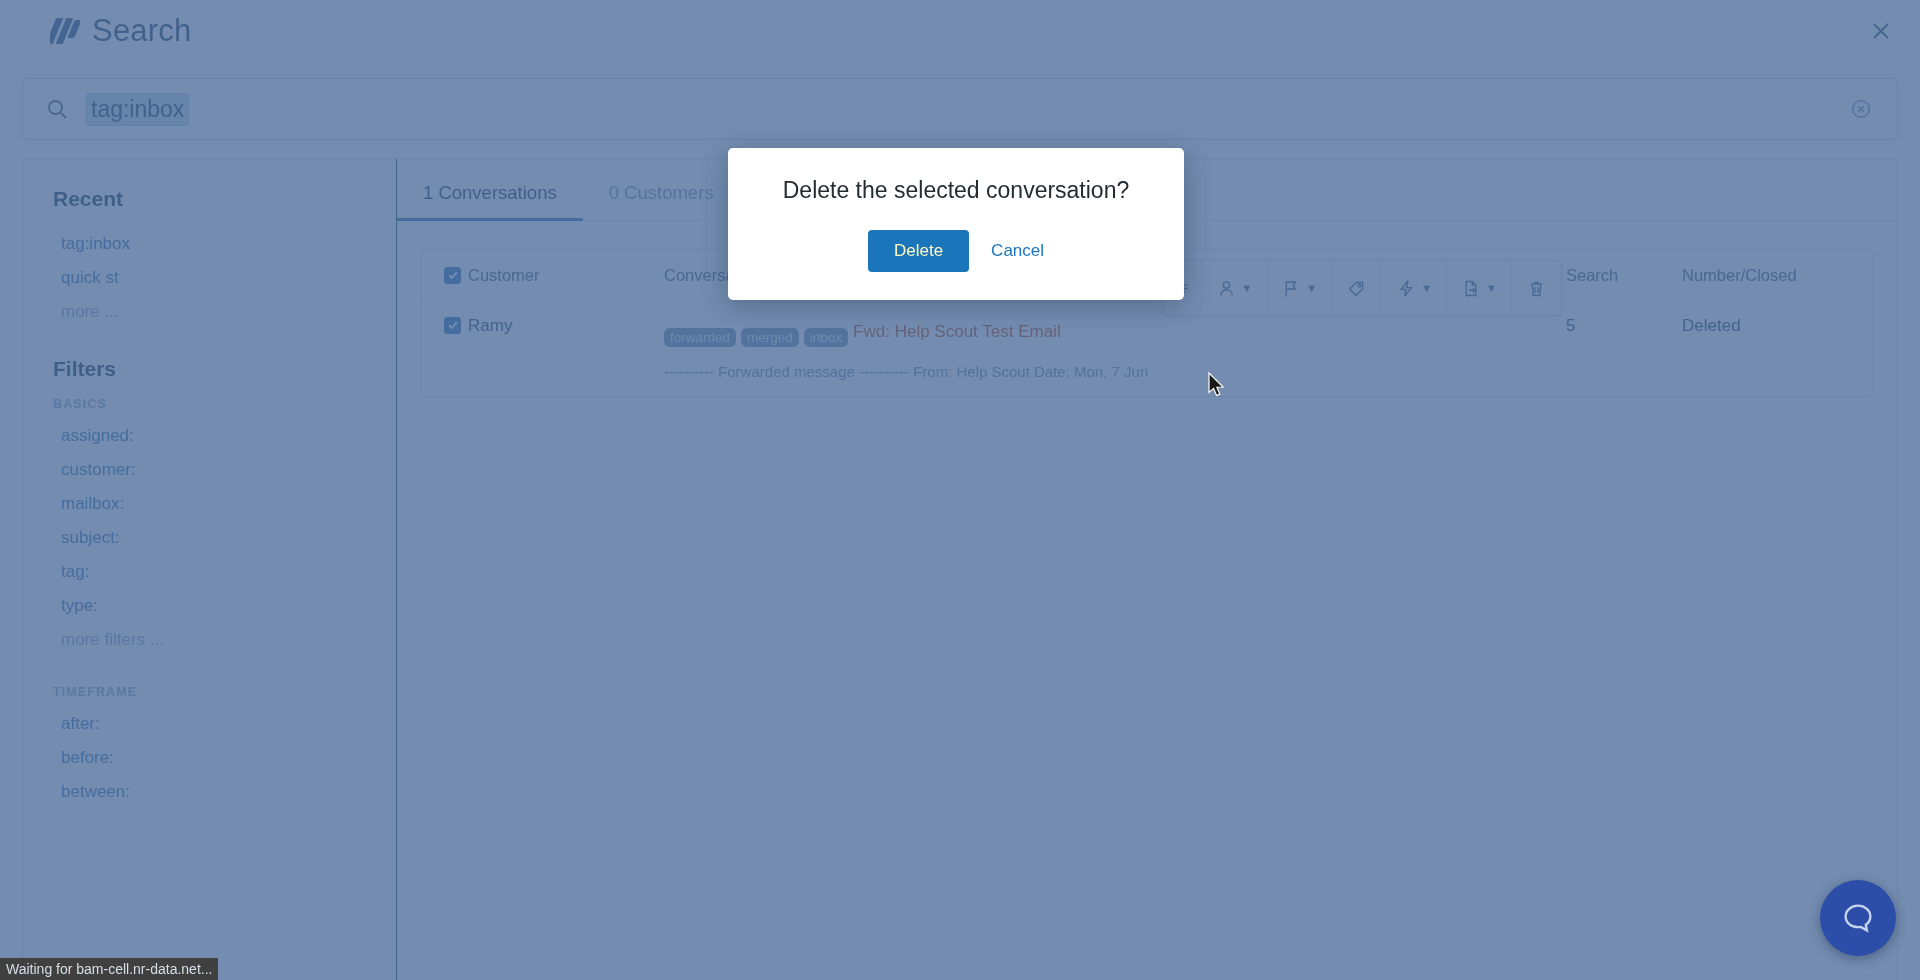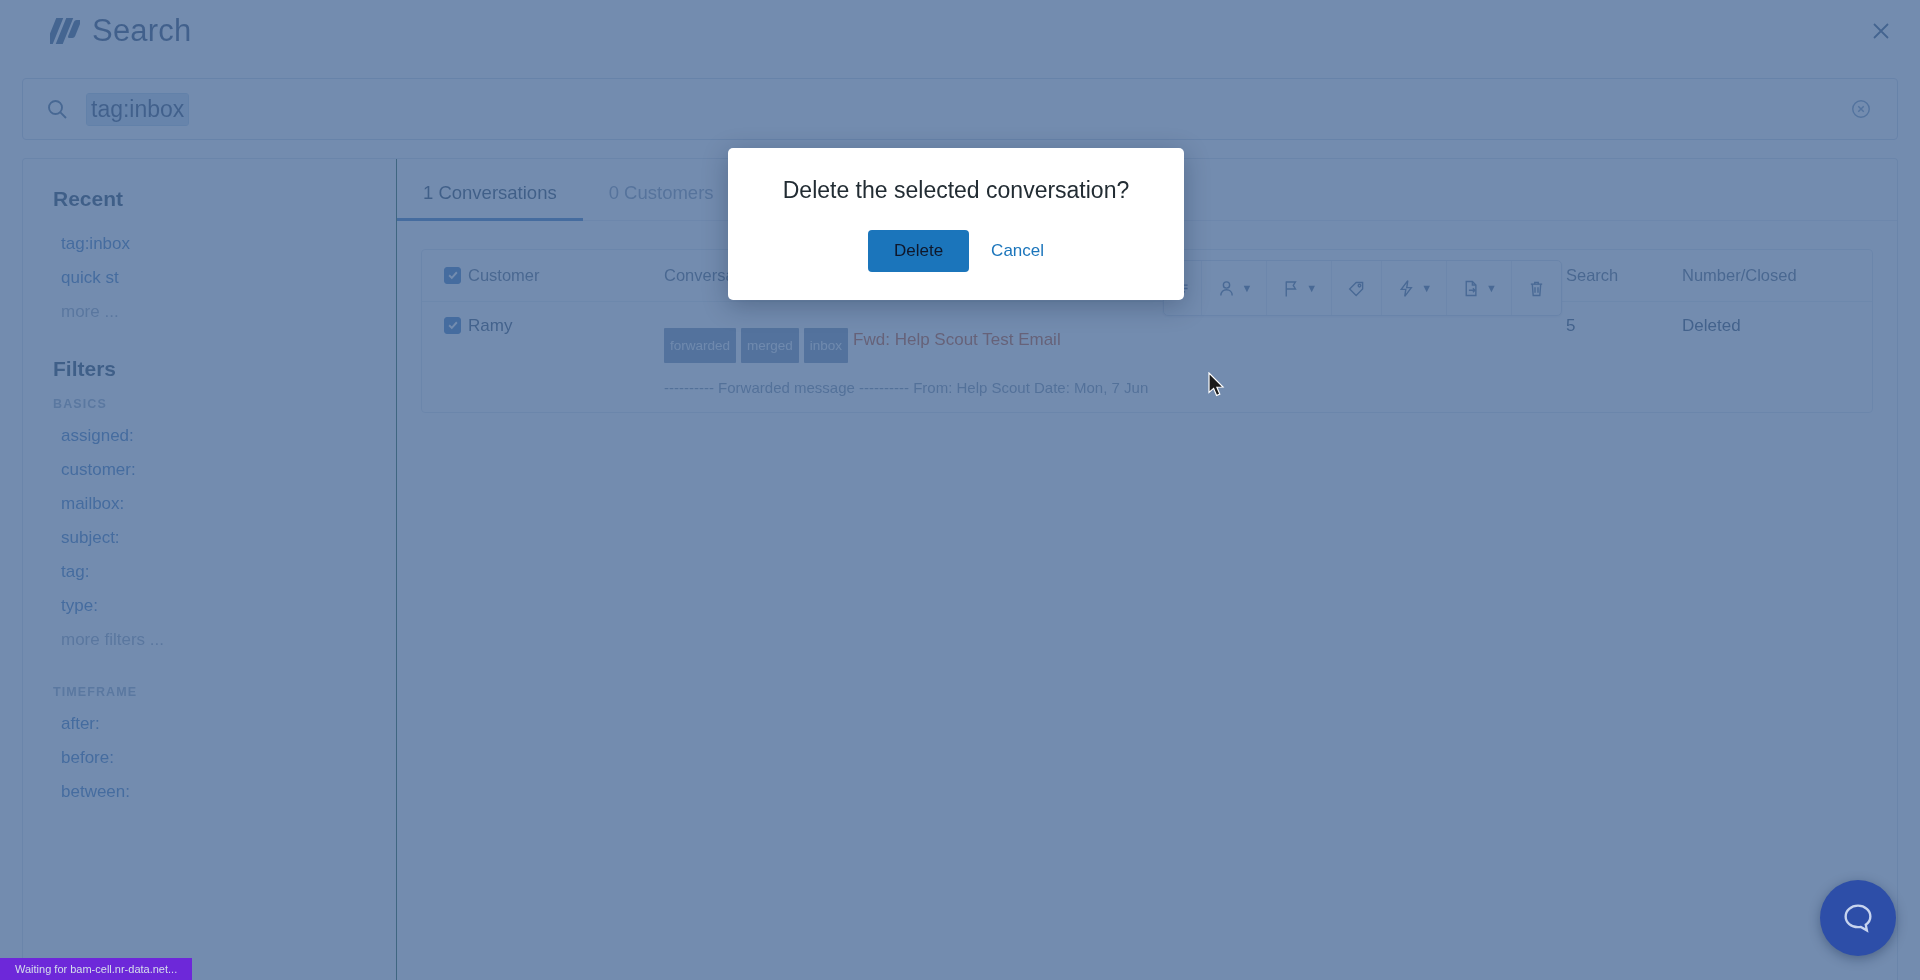--- a/index.html
+++ b/index.html
@@ -177,22 +177,22 @@
     display: inline-flex; align-items: center; justify-content: center;
     cursor: pointer;
   }
   .chk svg { stroke: #fff; }
 
   .tag {
     display: inline-block;
     background: #6e89ab;
     color: #eaf1f8;
     font-size: 13.5px;
-    border-radius: 1px;
-    padding: 10px 6px;
+    border-radius: 6px;
+    padding: 2px 6px;
     margin-right: 5px;
     vertical-align: middle;
     margin-top: 12px;
   }
   .subject {
     font-size: 17px; color: #c2410c; font-weight: 400;
     vertical-align: middle;
   }
   .preview {
     display: block;
@@ -241,21 +241,21 @@
     align-items: center; justify-content: center;
     z-index: 101;
   }
   .modal-title {
     font-size: 23px; color: #222c33; font-weight: 400;
     margin-bottom: 26px;
   }
   .modal-actions { display: flex; align-items: center; gap: 22px; }
   .btn-primary {
     background: #1b75bb;
-    color: #0f172a;
+    color: #fef9c3;
     border: none; border-radius: 4px;
     font-size: 17px; font-family: inherit;
     padding: 11px 26px;
     cursor: pointer;
   }
   .btn-link {
     background: none; border: none;
     color: #1b75bb; font-size: 17px; font-family: inherit;
     cursor: pointer;
   }
@@ -269,25 +269,25 @@
     box-shadow: 0 3px 12px rgba(10,25,60,.35);
     cursor: pointer;
     z-index: 60;
   }
   .beacon svg { stroke: #c7d4ef; }
 
   
   .statusbar {
     position: absolute; left: 0; bottom: 0;
     height: 22px;
-    background: #6d28d9;
+    background: #404040;
     color: #d5dfeb;
-    font-size: 11px;
+    font-size: 14px;
     display: flex; align-items: center;
-    padding: 0 15px;
+    padding: 0 6px;
     z-index: 70;
     white-space: nowrap;
   }
 
   
   .cursor {
     position: absolute; left: 1207px; top: 372px;
     z-index: 80; pointer-events: none;
   }
 </style>

